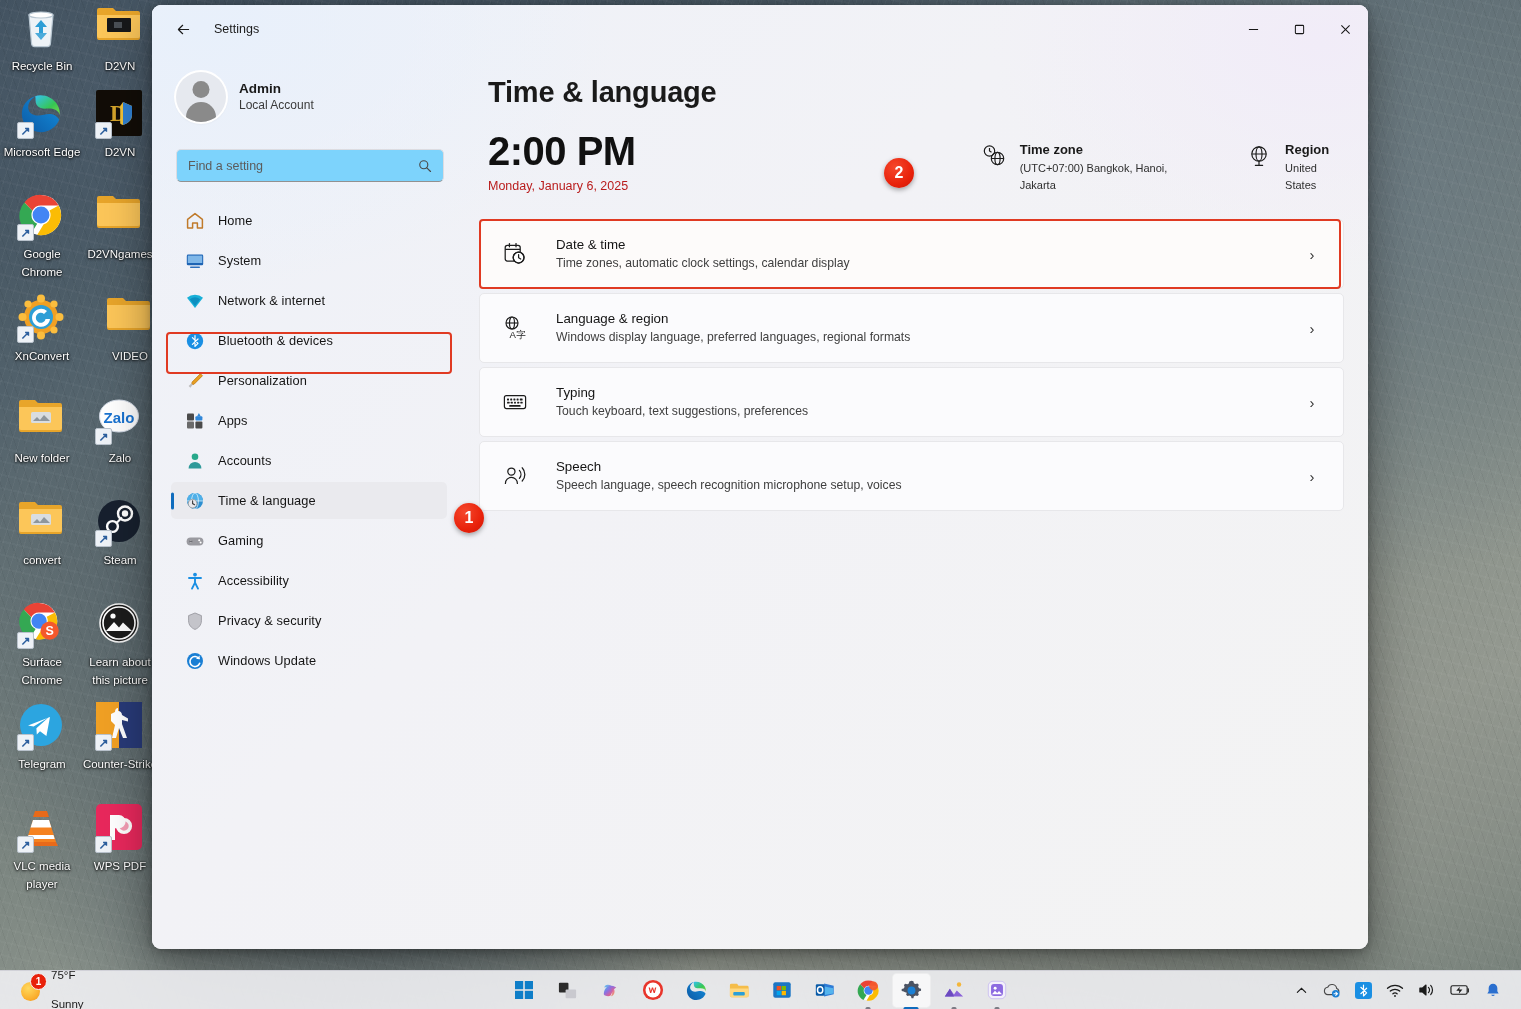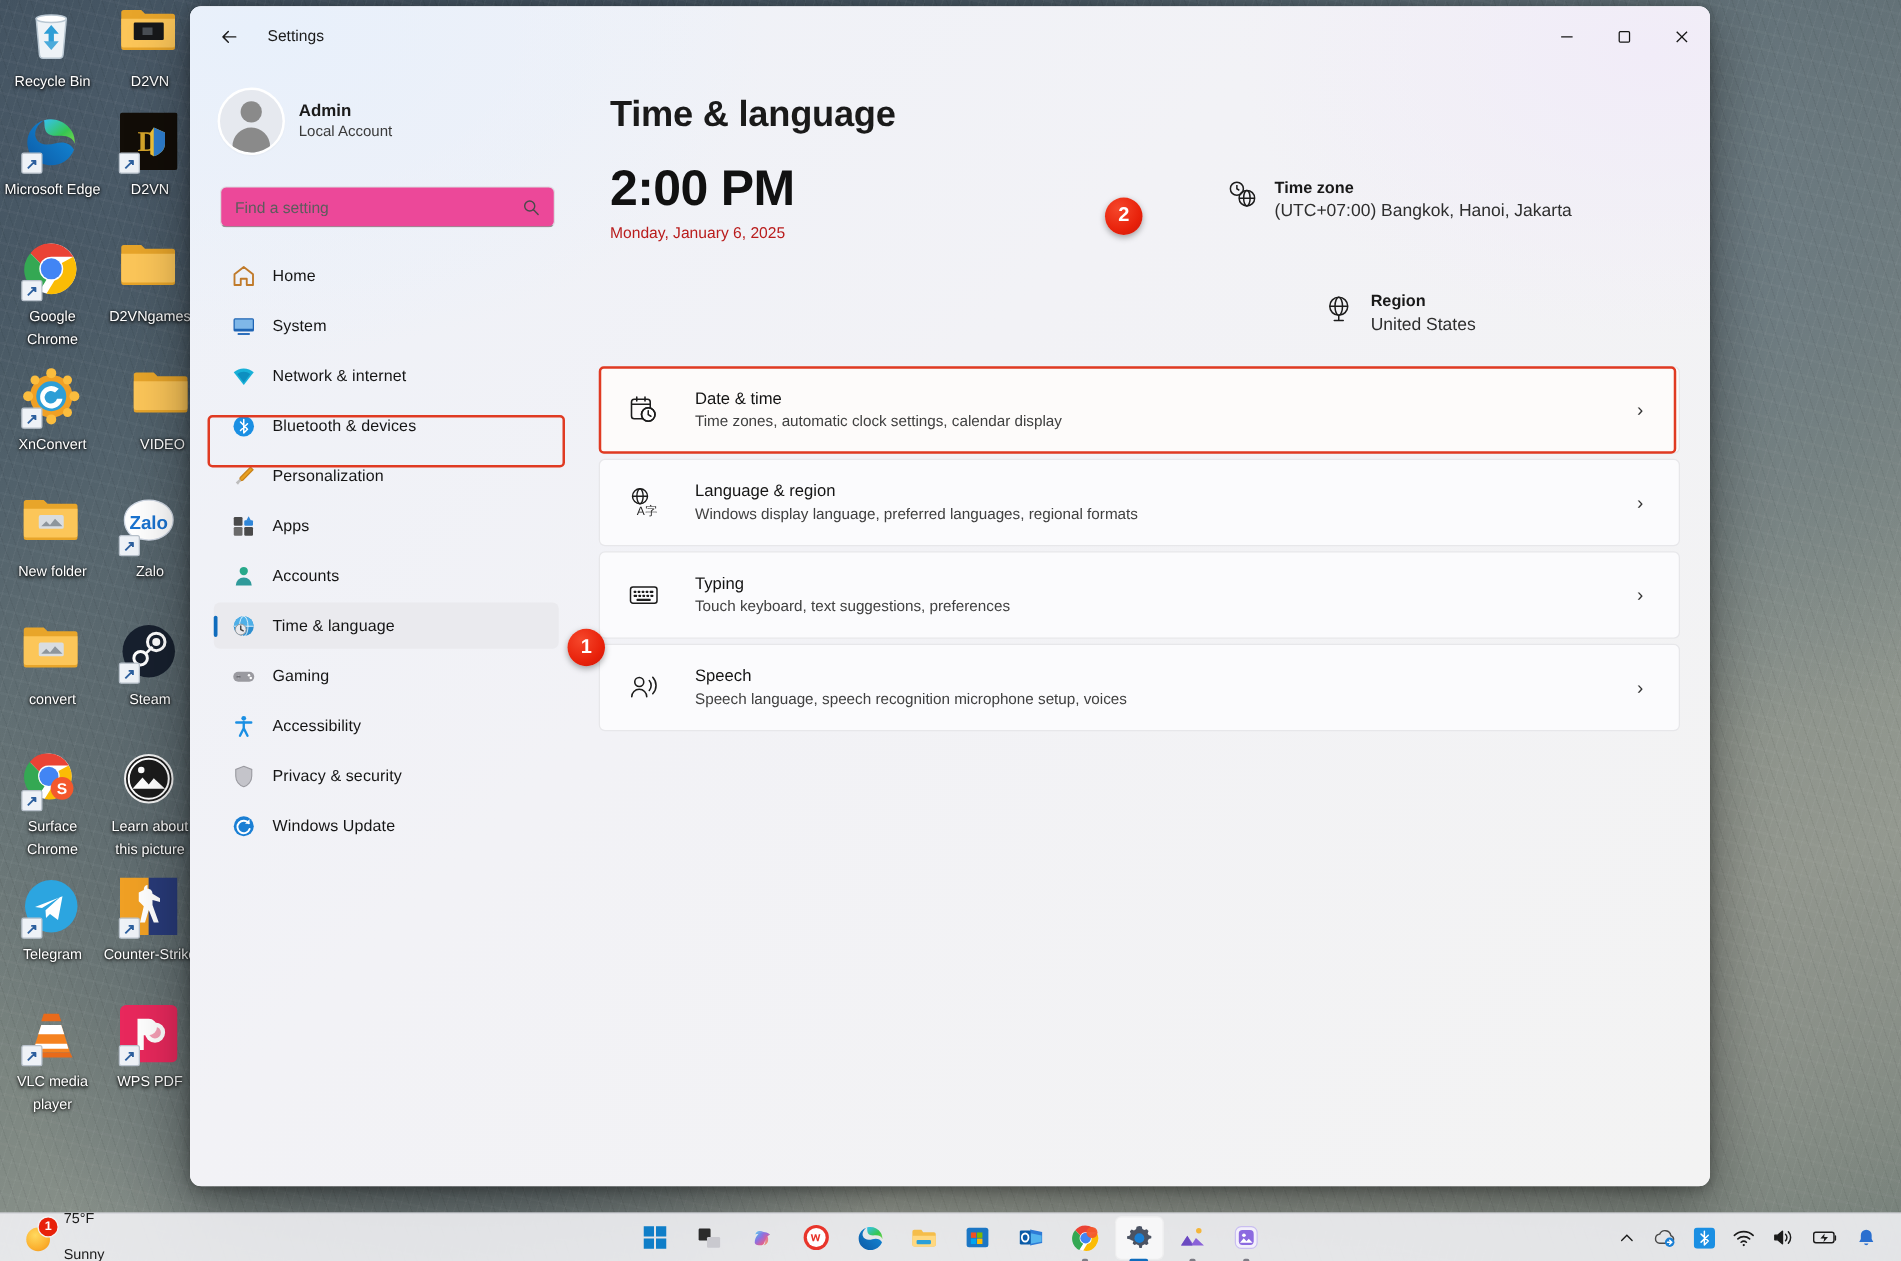--- a/index.html
+++ b/index.html
@@ -163,21 +163,21 @@
     border-radius: 15px 15px 0 0;
     background: #8a8a8a;
   }
   .acct-text { display: flex; flex-direction: column; gap: 1px; }
   .acct-name { font-size: 13.5px; font-weight: bold; color: #1a1a1a; line-height: 16px; }
   .acct-sub  { font-size: 12px; color: #3a3a3a; line-height: 15px; }
 
   #search-wrap {
     margin: 22px 0 0 5px;
     width: 268px; height: 33px;
-    background: #ec4899;
+    background: #7dd3fc;
     border: 1px solid #dcdce1;
     border-bottom: 1px solid #919191;
     border-radius: 5px;
     display: flex; align-items: center;
     padding: 0 11px;
   }
   #search-input {
     flex: 1; border: none; outline: none; background: transparent;
     font-family: inherit; font-size: 12.5px; color: #1a1a1a;
     height: 100%;
@@ -260,26 +260,25 @@
   }
   #big-date {
     font-size: 12.5px; color: #b91c1c;
     margin-top: 6px;
   }
   #tz-region {
     display: flex; align-items: center;
     gap: 55px;
     margin-left: 345px;
     padding-top: 12px;
-    flex-direction: column;
   }
   .info-item { display: flex; align-items: flex-start; gap: 13px; }
   .info-icon { width: 26px; height: 26px; flex: 0 0 26px; margin-top: 2px; }
   .info-title { font-size: 13px; font-weight: bold; color: #191919; line-height: 17px; }
-  .info-sub { font-size: 14px; color: #2e2e2e; line-height: 17px; margin-top: 2px; }
+  .info-sub { font-size: 11px; color: #2e2e2e; line-height: 17px; margin-top: 2px; }
 
   
   #cards { margin: 25px 0 0 0; }
   .card {
     position: relative;
     background: #fbfbfd;
     border: 1px solid #e7e7ea;
     border-radius: 5px;
     height: 70px;
     margin-bottom: 4px;

